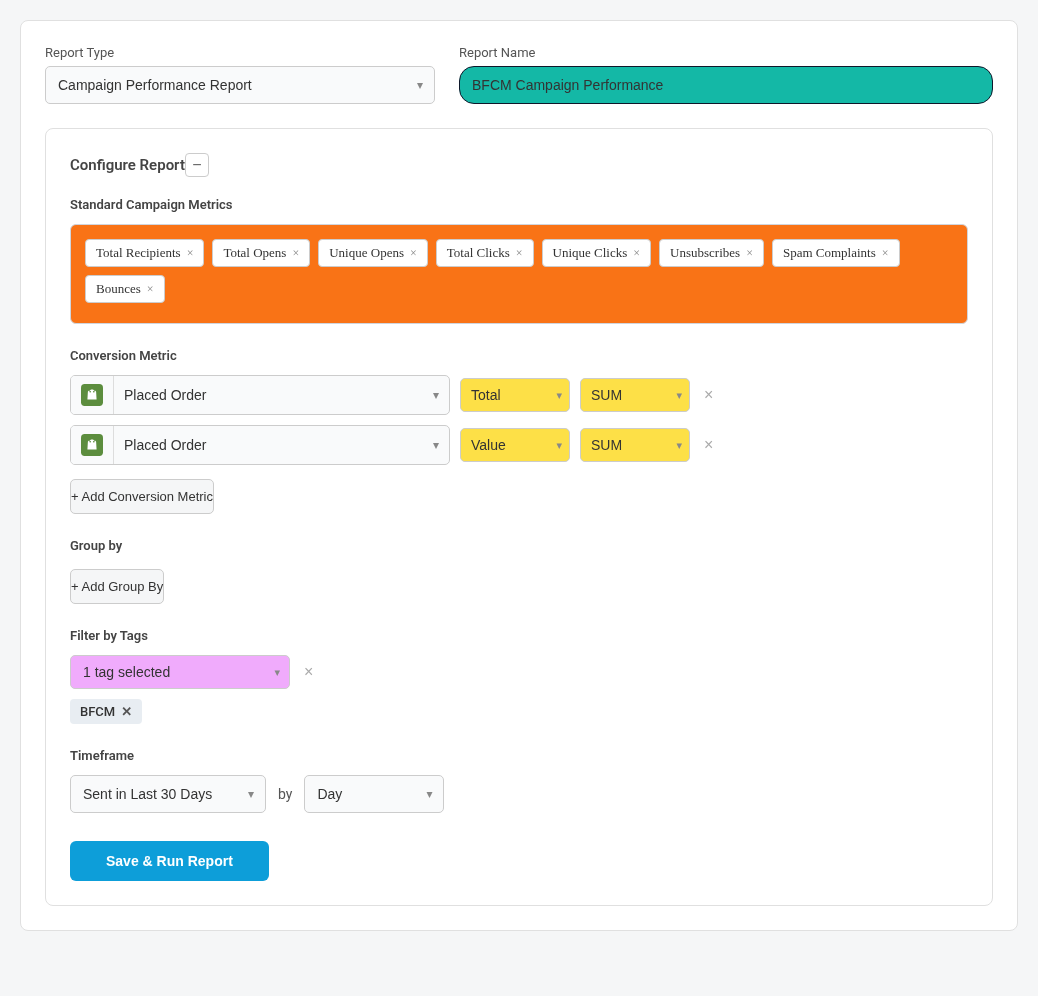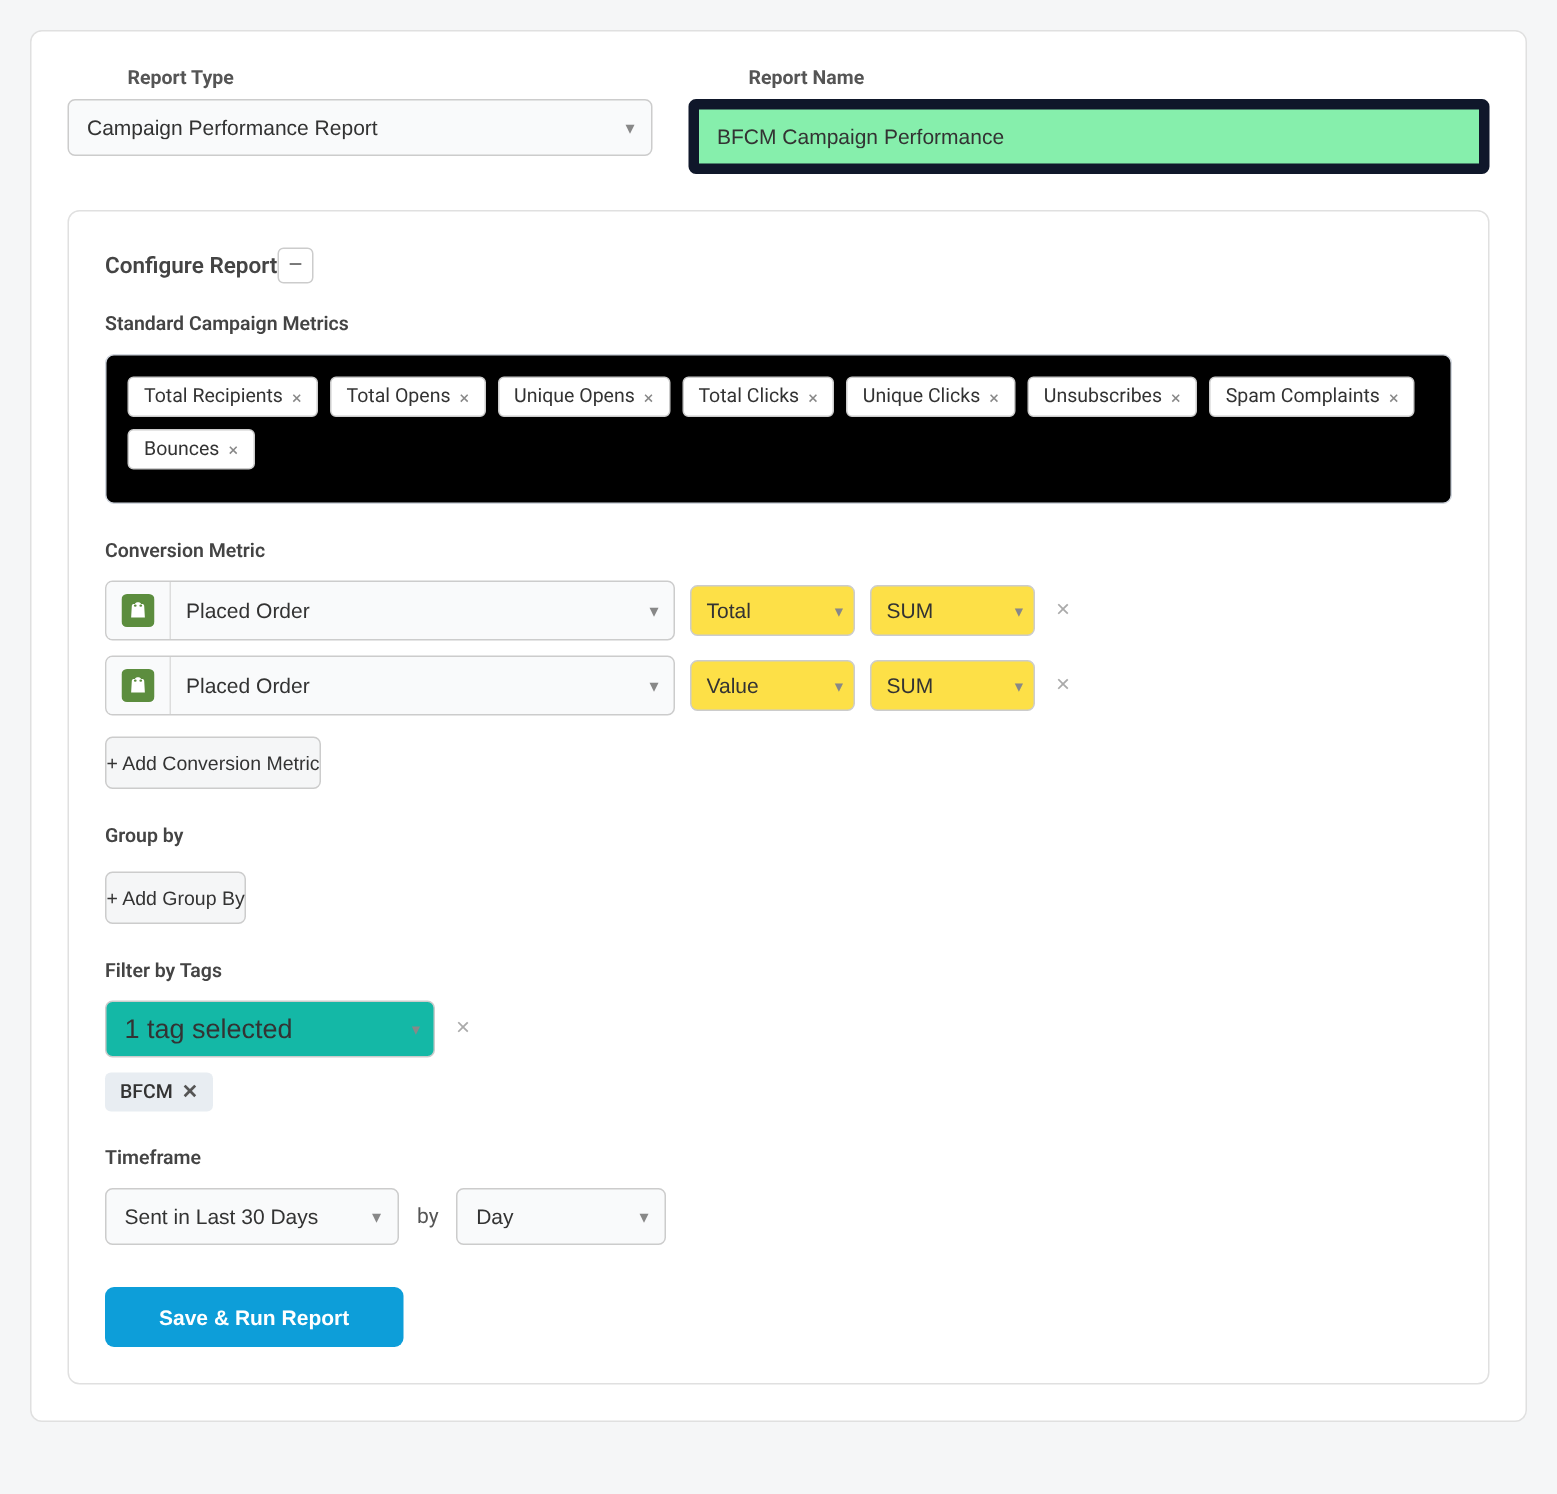--- a/index.html
+++ b/index.html
@@ -29,23 +29,22 @@
       gap: 6px;
     }
     .field-group.report-type {
       width: 390px;
     }
     .field-group.report-name {
       flex: 1;
     }
     .field-label {
       font-size: 13px;
-      font-weight: 700;
+      font-weight: 400;
       color: #555;
-      margin-left: 40px;
     }
     .select-wrapper {
       position: relative;
       display: inline-flex;
       align-items: center;
       width: 100%;
     }
     .select-wrapper select {
       width: 100%;
       padding: 10px 36px 10px 12px;
@@ -60,25 +59,25 @@
     .select-arrow {
       position: absolute;
       right: 12px;
       pointer-events: none;
       color: #888;
       font-size: 12px;
     }
     .text-input {
       width: 100%;
       padding: 10px 12px;
-      border: 7px solid #0f172a;
-      border-radius: 5px;
-      font-size: 14px;
-      color: #333;
-      background: #86efac;
+      border: 1px solid #0f172a;
+      border-radius: 15px;
+      font-size: 14px;
+      color: #333;
+      background: #14b8a6;
     }
 
     
     .configure-section {
       border: 1px solid #e0e0e0;
       border-radius: 8px;
       padding: 24px;
     }
     .section-header {
       display: flex;
@@ -109,24 +108,25 @@
     
     .subsection-title {
       font-size: 13px;
       font-weight: 600;
       color: #444;
       margin-bottom: 12px;
     }
     .metrics-box {
       border: 1px solid #d0d5dd;
       border-radius: 6px;
-      background: #000000;
+      background: #f97316;
       padding: 14px;
       min-height: 100px;
       margin-bottom: 24px;
+      font-family: Liberation Serif, serif;
     }
     .metrics-tags {
       display: flex;
       flex-wrap: wrap;
       gap: 8px;
     }
     .metric-tag {
       display: inline-flex;
       align-items: center;
       gap: 6px;
@@ -253,23 +253,23 @@
     }
     .filter-select-wrap {
       position: relative;
       display: inline-flex;
       align-items: center;
     }
     .filter-select {
       padding: 8px 34px 8px 12px;
       border: 1px solid #ccc;
       border-radius: 5px;
-      background: #14b8a6;
+      background: #f0abfc;
       appearance: none;
-      font-size: 18px;
+      font-size: 14px;
       color: #333;
       cursor: pointer;
       min-width: 220px;
     }
     .filter-arrow {
       position: absolute;
       right: 10px;
       pointer-events: none;
       color: #888;
       font-size: 11px;

